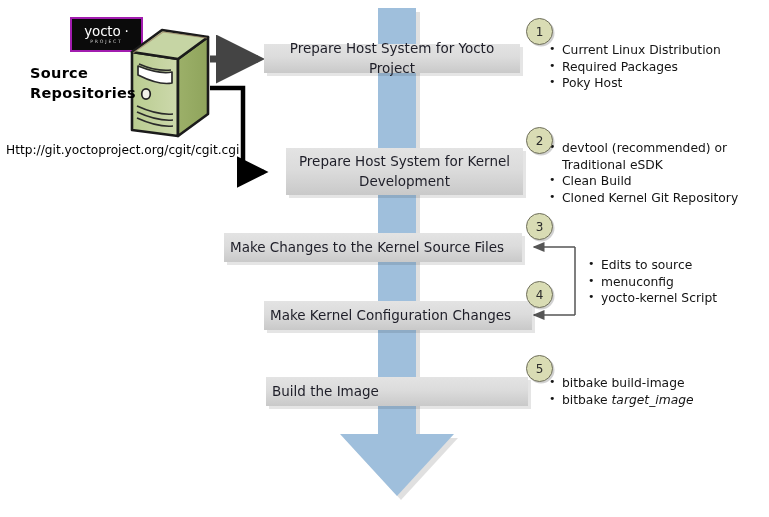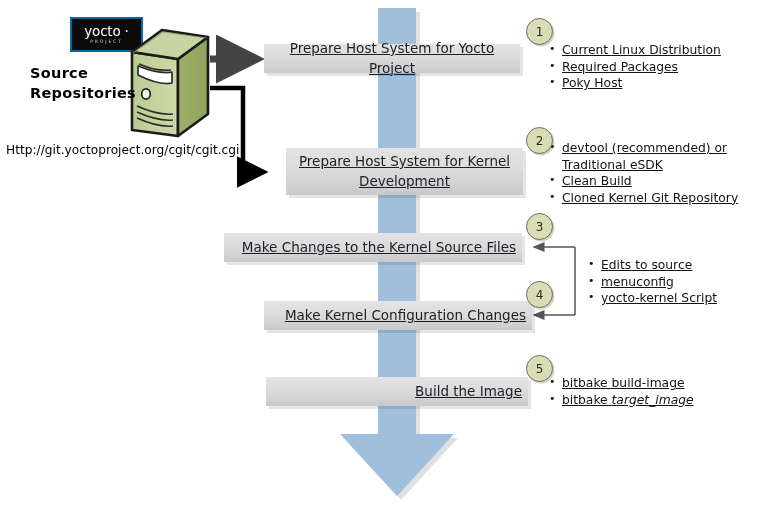--- a/index.html
+++ b/index.html
@@ -59,29 +59,28 @@
     z-index: 0;
   }
 
   
   .pbox {
     position: absolute;
     background: linear-gradient(to bottom, #e3e3e3 0%, #dcdcdc 45%, #c9c9c9 100%);
     box-shadow: 3px 3px 0 rgba(0,0,0,0.10);
     display: flex;
     align-items: center;
-    justify-content: flex-end;
+    justify-content: flex-start;
     text-align: center;
     font-size: 13.5px;
     color: #1e1e28;
     line-height: 1.45;
     z-index: 4;
     padding: 4px 6px;
     box-sizing: border-box;
-    text-decoration: underline;
   }
 
   
   .badge {
     position: absolute;
     width: 25px;
     height: 25px;
     border-radius: 50%;
     background: #d9dcb4;
     border: 1.4px solid #6e6e5a;
@@ -99,21 +98,20 @@
     position: absolute;
     font-size: 12.3px;
     line-height: 16.5px;
     color: #141414;
     z-index: 5;
   }
   .notes ul {
     margin: 0;
     padding: 0;
     list-style: none;
-    text-decoration: underline;
   }
   .notes li {
     position: relative;
     padding-left: 13px;
     white-space: pre-line;
   }
   .notes li::before {
     content: "\2022";
     position: absolute;
     left: 0;
@@ -144,21 +142,21 @@
   }
 
   
   .logo {
     position: absolute;
     left: 70px;
     top: 17px;
     width: 73px;
     height: 35px;
     background: #0b0b0b;
-    border: 2px solid #0369a1;
+    border: 2px solid #a21caf;
     box-sizing: border-box;
     display: flex;
     flex-direction: column;
     align-items: center;
     justify-content: center;
   }
   .logo-main {
     color: #ffffff;
     font-size: 13.5px;
     line-height: 13px;

